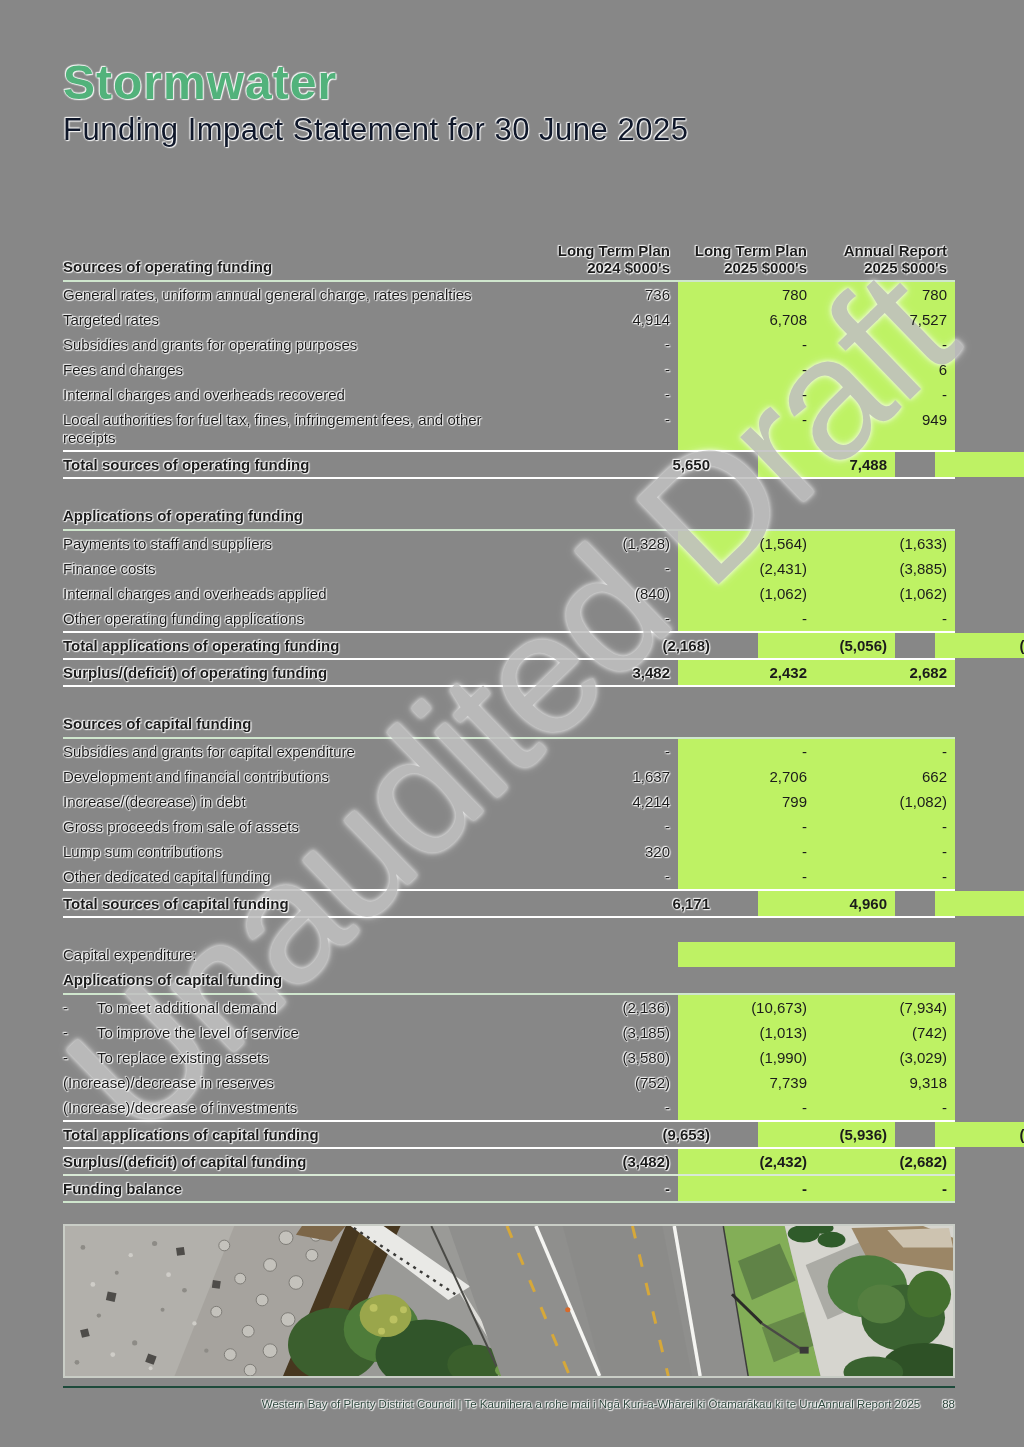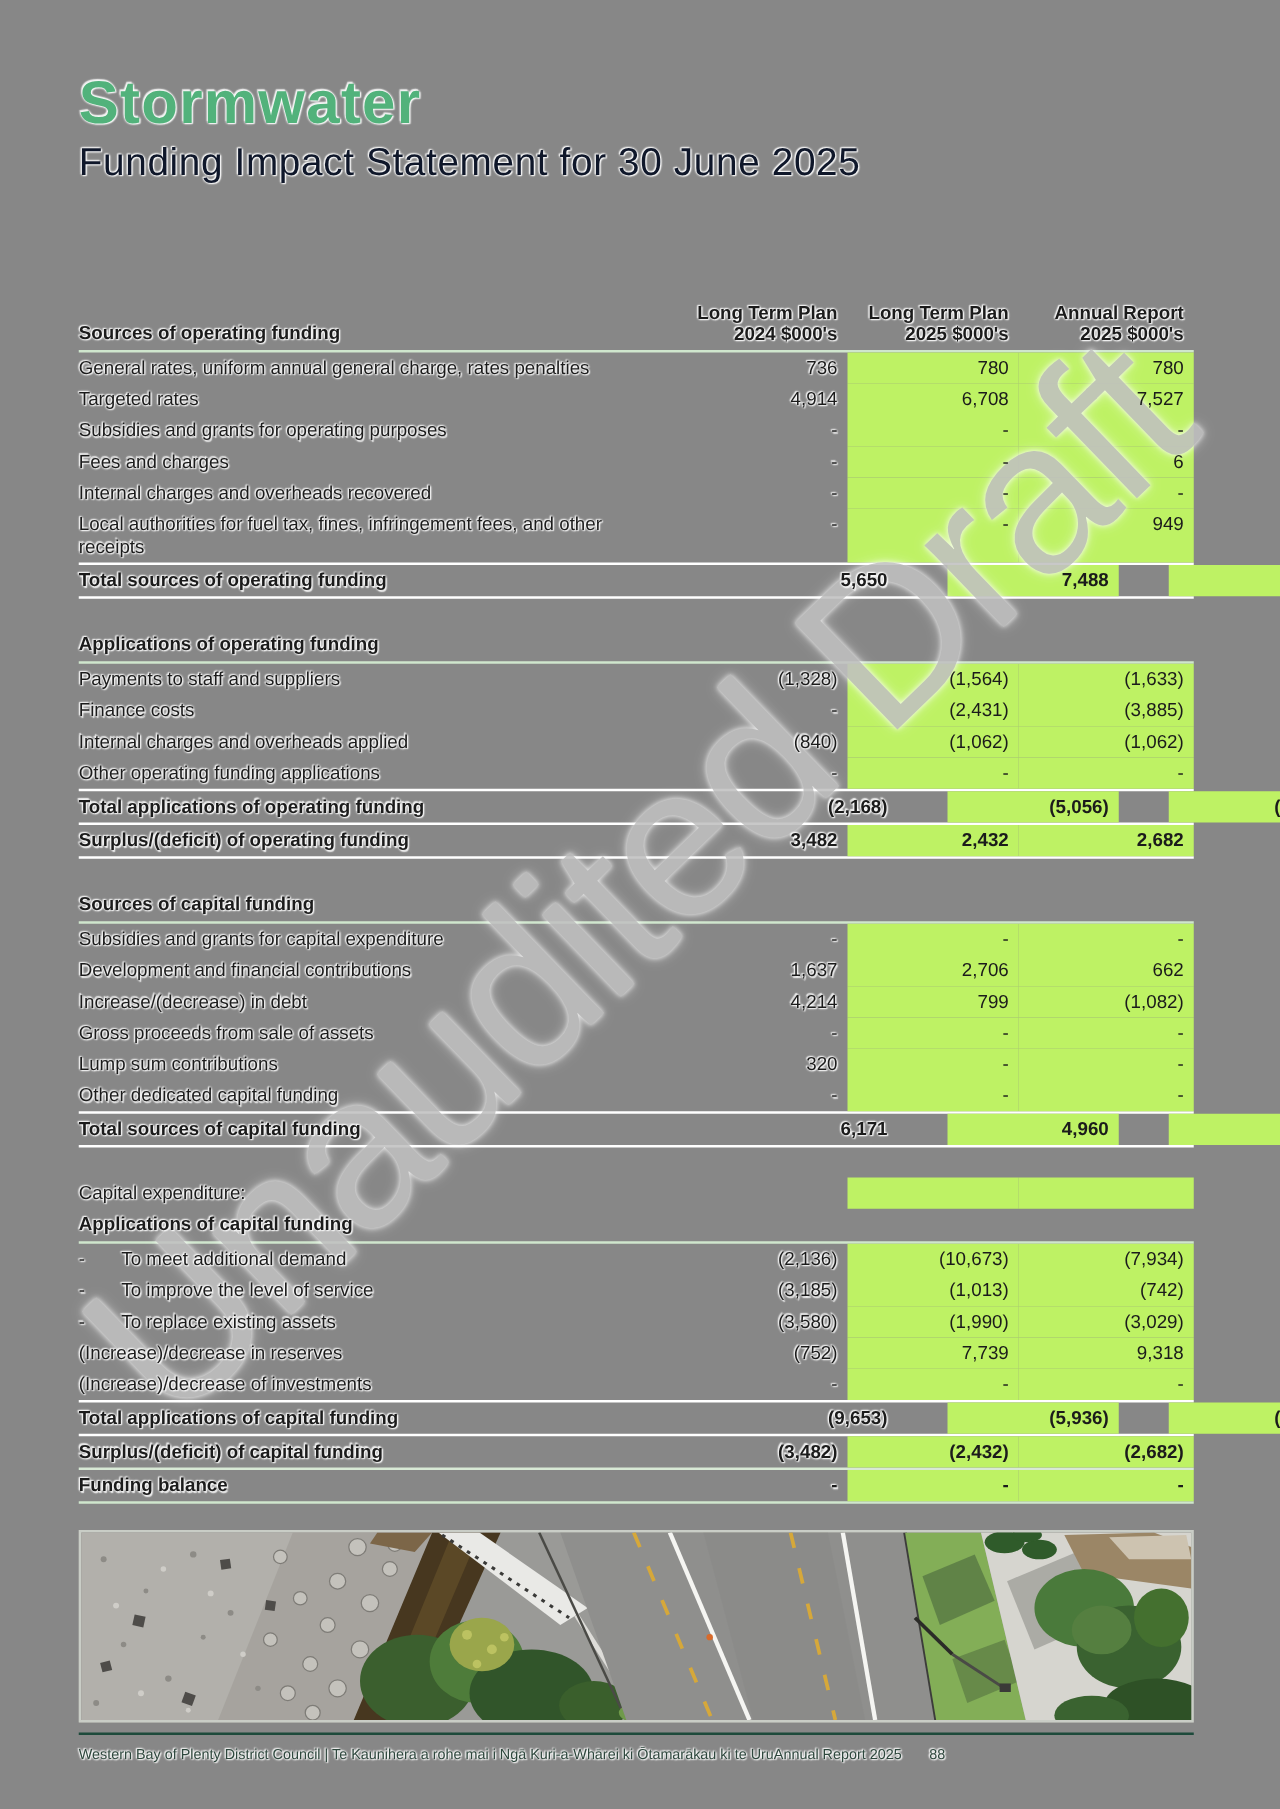--- a/index.html
+++ b/index.html
@@ -64,21 +64,21 @@
     border:2px solid #c9cdc6; background:#9b9b98; z-index:10;
   }
   .photo svg { display:block; width:100%; height:100%; }
 
   .footer-rule {
     position:absolute; left:63px; top:1386px; width:892px; height:2px;
     background:#1d4a3b; z-index:10;
   }
   .page-footer {
     position:absolute; left:63px; top:1398px; width:892px;
-    display:flex; justify-content:flex-start; align-items:baseline;
+    display:flex; justify-content:flex-end; align-items:baseline;
     font-size:11.5px; color:#2d463c; z-index:10;
   }
   .footer-right-group { display:flex; gap:22px; align-items:baseline; }
 </style>
 </head>
 <body>
 
 <div class="page">
 
   <h1 class="page-title halo">Stormwater</h1>

